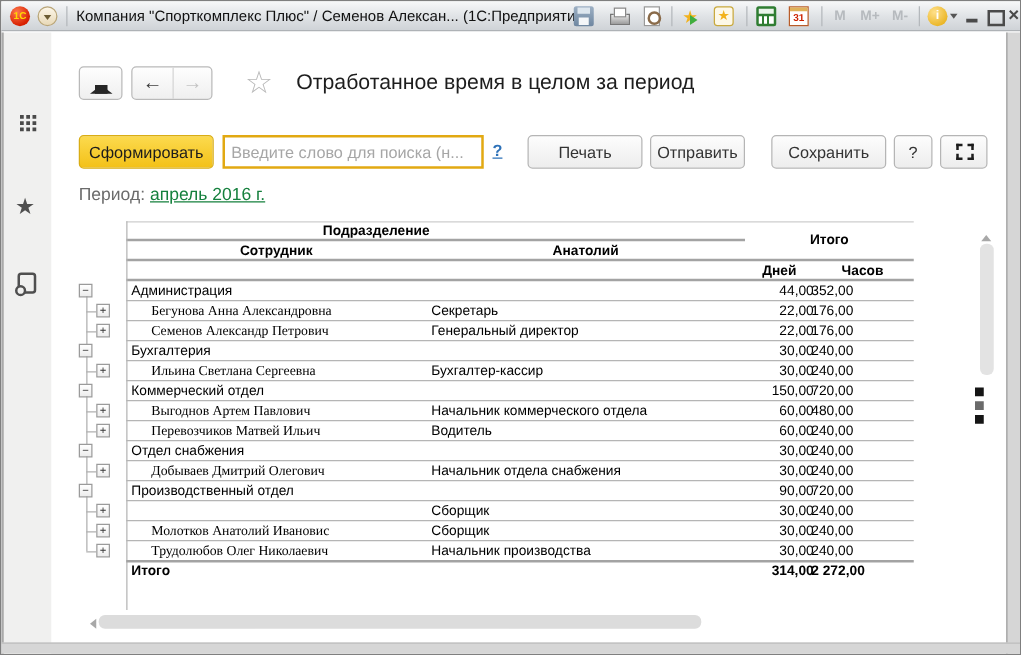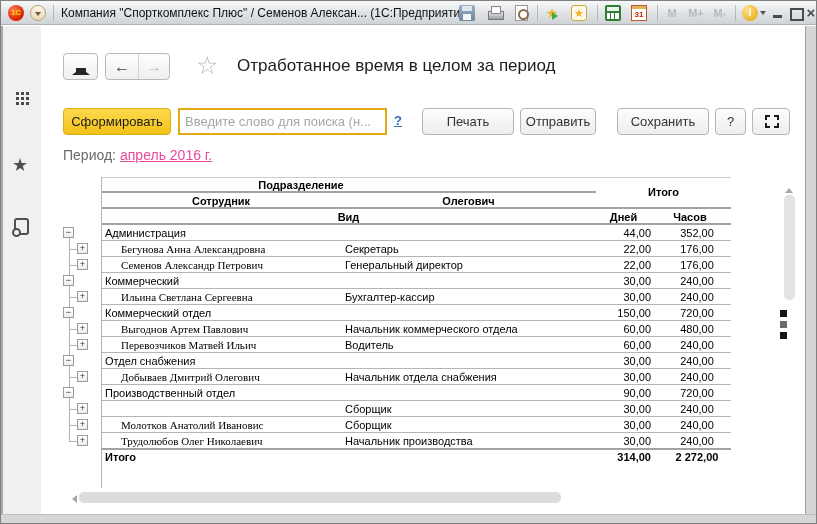--- a/index.html
+++ b/index.html
@@ -78,37 +78,37 @@
   .btn-full { left:751px; width:38px; }
   .fs { position:absolute; left:12px; top:6px; width:14px; height:13px; }
   .fs i { position:absolute; width:5px; height:5px; border:2px solid #1d1d1d; }
   .fs i:nth-child(1){ left:0; top:0; border-right:none; border-bottom:none; }
   .fs i:nth-child(2){ right:0; top:0; border-left:none; border-bottom:none; }
   .fs i:nth-child(3){ left:0; bottom:0; border-right:none; border-top:none; }
   .fs i:nth-child(4){ right:0; bottom:0; border-left:none; border-top:none; }
 
   
   .period-label { position:absolute; left:62px; top:146px; font-size:14px; color:#6b6b6b; }
-  .period-value { position:absolute; left:119px; top:146px; font-size:14px; color:#ec4899; text-decoration:underline; cursor:pointer; }
+  .period-value { position:absolute; left:119px; top:146px; font-size:14px; color:#15803d; text-decoration:underline; cursor:pointer; }
 
   
   .tbl { position:absolute; left:0; top:0; width:817px; height:524px; font-size:11px; color:#000; }
   .hline { position:absolute; background:#a3a3a3; height:2px; }
   .rline { position:absolute; background:#b5b5b5; height:1px; }
   .vline { position:absolute; background:#b5b5b5; width:1px; }
   .hcell { position:absolute; font-weight:bold; text-align:center; height:14px; line-height:14px; }
   .tree-main-line { position:absolute; width:1px; background:#b0b0b0; }
   .row { position:absolute; left:62px; width:668px; height:16px; }
   .row .sep { position:absolute; left:38px; bottom:0; width:630px; height:1px; background:#b5b5b5; }
   .row.r-thicksep .sep { height:2px; background:#a3a3a3; bottom:-1px; }
   .row .cname { position:absolute; top:2px; left:42px; white-space:nowrap; }
   .row.child .cname { left:58px;font-family:Liberation Serif, serif; }
   .row .cpos { position:absolute; top:2px; left:282px; white-space:nowrap; }
   .row .cdays { position:absolute; top:2px; left:533px; width:55px; text-align:right; }
-  .row .chours { position:absolute; top:2px; left:602px; width:64px; text-align:center; }
+  .row .chours { position:absolute; top:2px; left:586px; width:64px; text-align:left; }
   .row.total .cname, .row.total .cdays, .row.total .chours { font-weight:bold; }
   .expander { position:absolute; top:2px; width:11px; height:11px; border:1px solid #9b9b9b; background:linear-gradient(#fff,#ececec);
               font-size:9px; line-height:9px; text-align:center; color:#333; cursor:pointer; display:none; }
   .row.group .expander { display:block; left:0; }
   .row.child .expander { display:block; left:14px; }
   .row.child .stub { position:absolute; left:6px; top:8px; width:8px; height:1px; background:#b0b0b0; }
 
   
   .vsb-arrow { position:absolute; left:784px; top:183px; width:0; height:0; border:4px solid transparent; border-bottom:5px solid #a8a8a8; }
   .vsb-thumb { position:absolute; left:783px; top:194px; width:11px; height:105px; background:#e3e3e3; border-radius:5px; }
@@ -184,22 +184,21 @@
     </button>
 
   <div class="period-label">Период:</div>
   <div class="period-value">апрель 2016 г.</div>
 
   <div class="tbl">
 
     <div class="hcell" style="left:100px;top:177px;width:400px">Подразделение</div>
     <div class="hcell" style="left:595px;top:184px;width:135px">Итого</div>
     <div class="hcell" style="left:100px;top:193px;width:240px">Сотрудник</div>
-    <div class="hcell" style="left:340px;top:193px;width:255px">Олегович</div>
-    <div class="hcell" style="left:100px;top:209px;width:495px">Вид</div>
+    <div class="hcell" style="left:340px;top:193px;width:255px">Анатолий</div>
     <div class="hcell" style="left:595px;top:209px;width:55px">Дней</div>
     <div class="hcell" style="left:650px;top:209px;width:78px">Часов</div>
 
     <div class="rline" style="left:100px;top:176px;width:630px;background:#cecece"></div>
     <div class="hline" style="left:100px;top:190px;width:495px"></div>
     <div class="hline" style="left:100px;top:206px;width:630px"></div>
     <div class="hline" style="left:100px;top:222px;width:630px"></div>
     <div class="vline" style="left:100px;top:176px;height:311px"></div>
     <div class="tree-main-line" style="left:68px;top:232px;height:208px"></div>
 
@@ -227,21 +226,21 @@
       <span class="expander">+</span>
       <span class="cname">Семенов Александр Петрович</span>
       <span class="cpos">Генеральный директор</span>
       <span class="cdays">22,00</span>
       <span class="chours">176,00</span>
       <span class="sep"></span>
     </div>
         <div class="row group" style="top: 272px;">
 
       <span class="expander">−</span>
-      <span class="cname">Коммерческий</span>
+      <span class="cname">Бухгалтерия</span>
       <span class="cpos"></span>
       <span class="cdays">30,00</span>
       <span class="chours">240,00</span>
       <span class="sep"></span>
     </div>
         <div class="row child" style="top: 288px;">
       <span class="stub"></span>
       <span class="expander">+</span>
       <span class="cname">Ильина Светлана Сергеевна</span>
       <span class="cpos">Бухгалтер-кассир</span>

